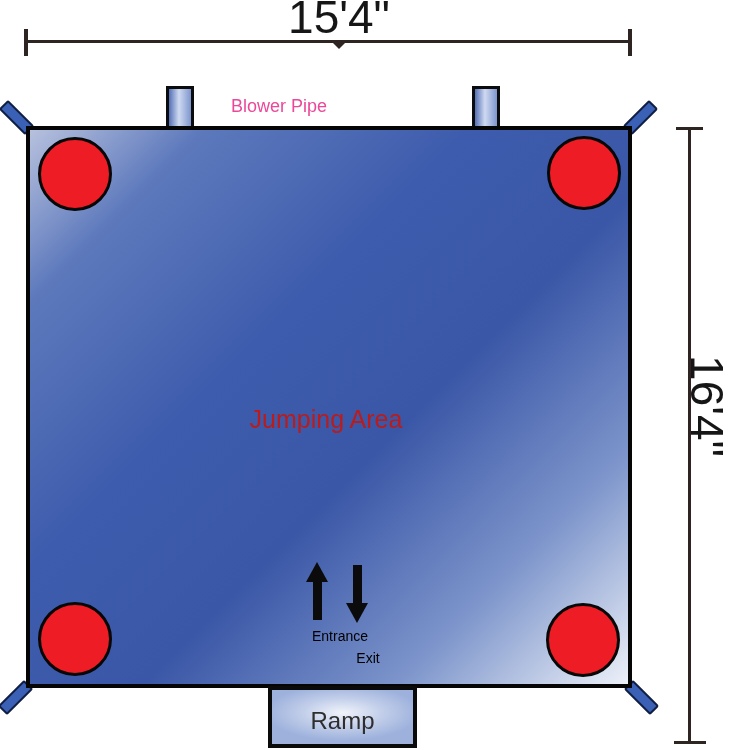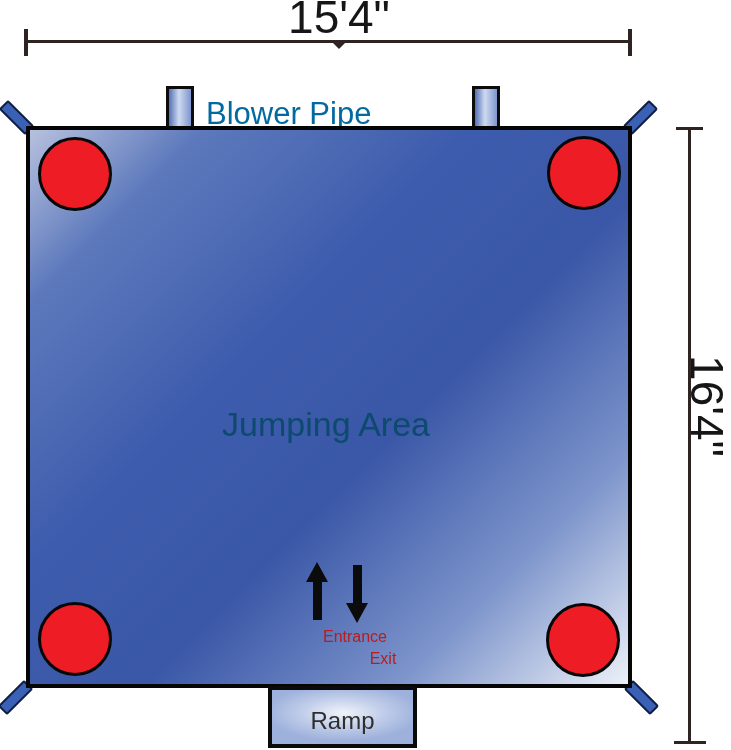--- a/index.html
+++ b/index.html
@@ -74,23 +74,23 @@
     position: absolute;
     width: 28px; height: 43px;
     top: 86px;
     border: 3px solid #0c0c0c;
     background: linear-gradient(to right, #5470b6 0%, #cfdaf1 45%, #7e96cf 100%);
   }
   .pipe.left  { left: 166px; }
   .pipe.right { left: 472px; }
   .blower-pipe-label {
     position: absolute;
-    left: 206px; top: 96px;
-    font-size: 31px;
-    color: #0369a1;
+    left: 231px; top: 96px;
+    font-size: 18px;
+    color: #ec4899;
     white-space: nowrap;
   }
 
   
   .strap {
     position: absolute;
     width: 37px; height: 13px;
     background: #3a61b5;
     border: 2px solid #101f45;
     border-radius: 2px;
@@ -118,22 +118,22 @@
   }
   .anchor.tl { left: 38px;  top: 137px; }
   .anchor.tr { left: 547px; top: 136px; }
   .anchor.bl { left: 38px;  top: 602px; }
   .anchor.br { left: 546px; top: 603px; }
 
   .jumping-area-label {
     position: absolute;
     left: 326px; top: 405px;
     transform: translateX(-50%);
-    font-size: 34px;
-    color: #0c4a6e;
+    font-size: 25px;
+    color: #b91c1c;
     white-space: nowrap;
   }
 
   
   .arrow {
     position: absolute;
     display: flex;
     flex-direction: column;
     align-items: center;
   }
@@ -148,24 +148,24 @@
     border-left: 11px solid transparent;
     border-right: 11px solid transparent;
     border-top: 20px solid #0b0b0b;
   }
   .arrow .shaft { width: 9px; height: 38px; background: #0b0b0b; }
   .arrow.up   { left: 306px; top: 562px; }
   .arrow.down { left: 346px; top: 565px; }
 
   .entrance-label, .exit-label {
     position: absolute;
-    left: 355px;
+    left: 340px;
     transform: translateX(-50%);
-    font-size: 16px;
-    color: #b91c1c;
+    font-size: 14px;
+    color: #000000;
     white-space: nowrap;
   }
   .entrance-label { top: 628px; }
   .exit-label     { top: 650px; margin-left: 28px; }
 
   
   .ramp {
     position: absolute;
     left: 268px; top: 686px;
     width: 149px; height: 62px;

